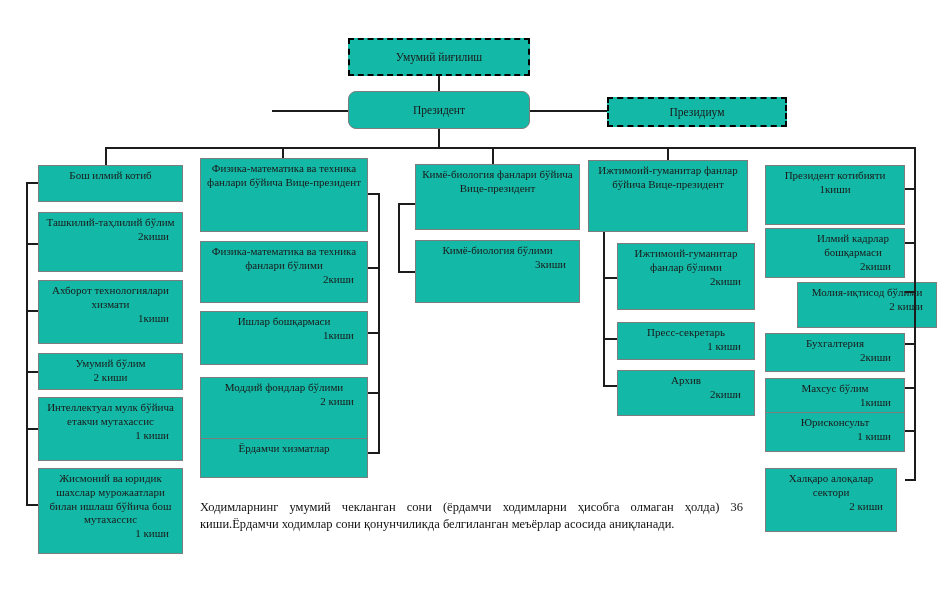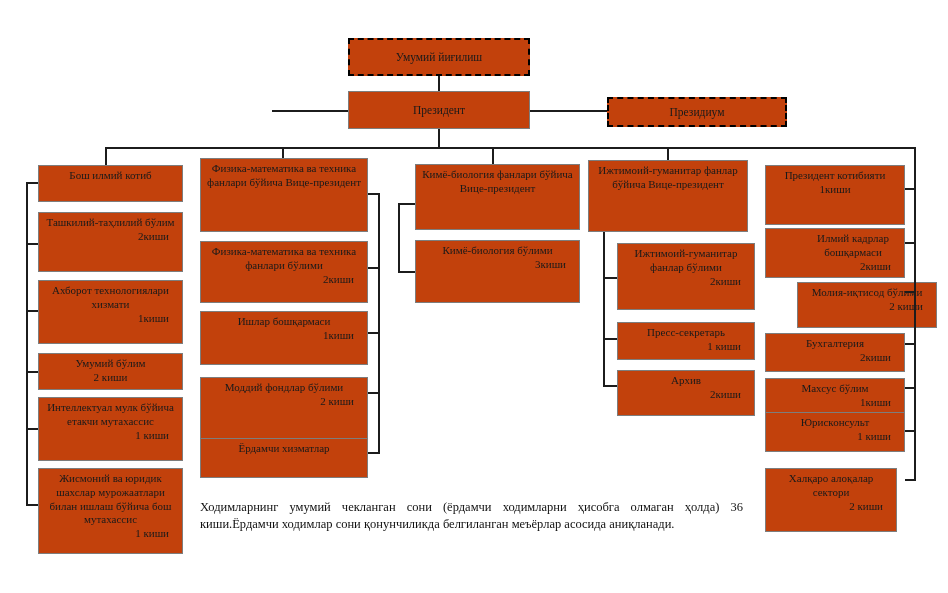--- a/index.html
+++ b/index.html
@@ -1,21 +1,21 @@
 <!DOCTYPE html>
 <html><head>
 <meta charset="utf-8">
 <style>
   html,body{margin:0;padding:0;background:#fff;}
   #canvas{
     position:relative;width:948px;height:593px;background:#fff;overflow:hidden;
     font-family:"Liberation Serif","DejaVu Serif",serif;color:#1a1a1a;
   }
   .box{
-    position:absolute;background:#c2410c;border:1px solid #7d7d7d;
+    position:absolute;background:#14b8a6;border:1px solid #7d7d7d;
     box-sizing:border-box;font-size:11px;line-height:1.25;
   }
   .box .t{text-align:center;padding:3px 4px 0 4px;}
   .box .c{text-align:right;padding-right:13px;}
   .box .c.center{text-align:center;padding-right:0;}
   .box.dashed{
     border:2px dashed #000;display:flex;align-items:center;justify-content:center;
     font-size:11.5px;
   }
   .box.solidtop{display:flex;align-items:center;justify-content:center;font-size:11.5px;}
@@ -29,21 +29,21 @@
   #footnote .j{text-align:justify;text-align-last:justify;}
 </style>
 </head>
 <body>
 
 <div id="canvas">
 
   <div class="box dashed" style="left:348px;top:38px;width:182px;height:38px;">
     <span>Умумий йиғилиш</span>
   </div>
-  <div class="box solidtop" style="left:348px;top:91px;width:182px;height:38px;">
+  <div class="box solidtop" style="left:348px;top:91px;width:182px;height:38px;border-radius:8px;">
     <span>Президент</span>
   </div>
   <div class="box dashed" style="left:607px;top:97px;width:180px;height:30px;">
     <span>Президиум</span>
   </div>
 
   <div class="ln v" style="left:438px;top:76px;height:15px;"></div>
   <div class="ln h" style="left:272px;top:110px;width:76px;"></div>
   <div class="ln h" style="left:530px;top:110px;width:77px;"></div>
   <div class="ln v" style="left:438px;top:129px;height:18px;"></div>

